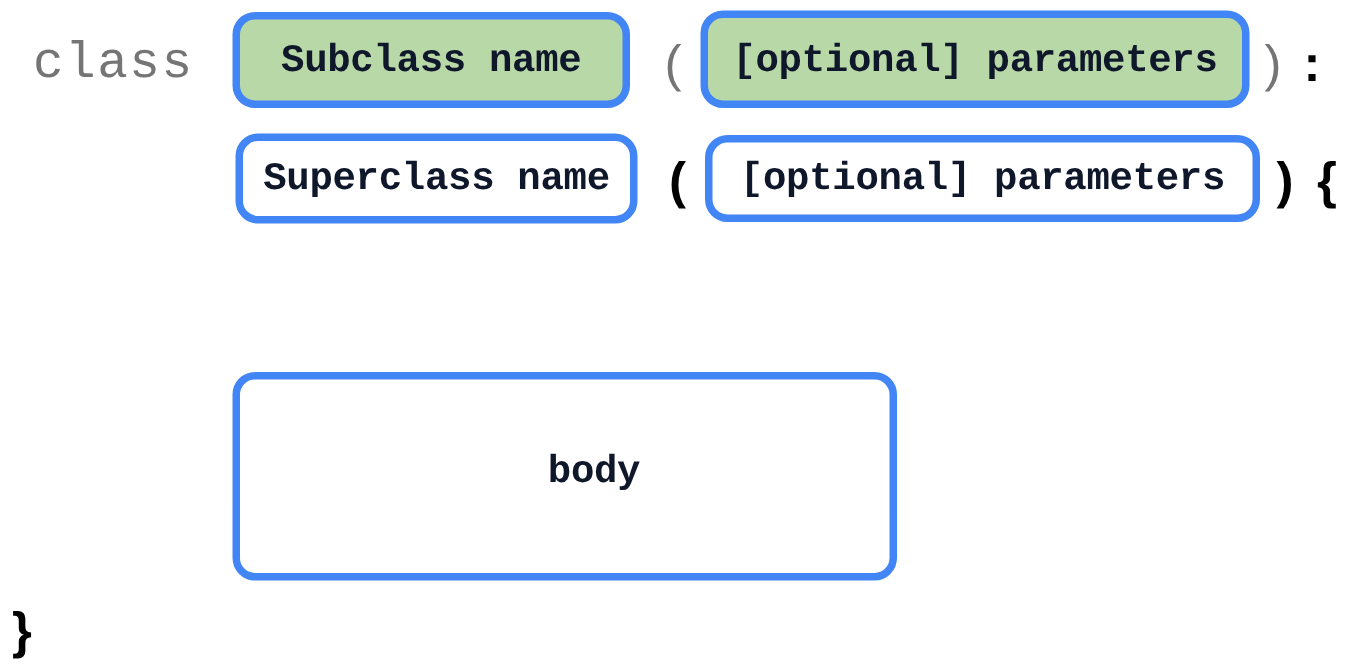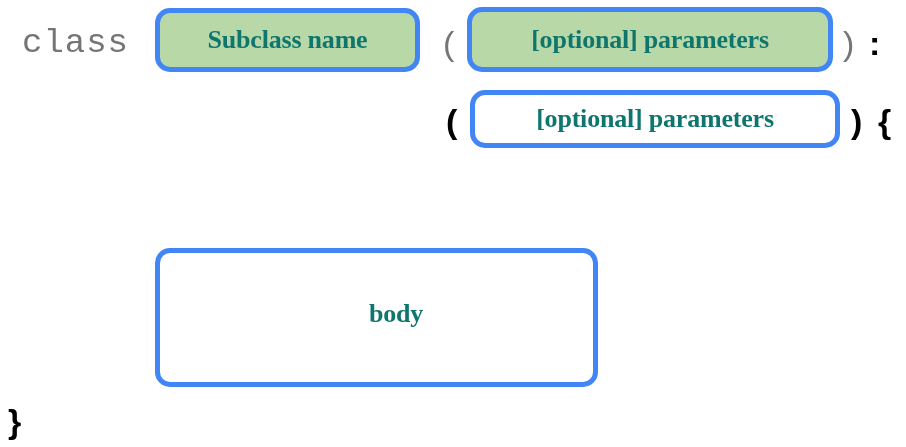--- a/index.html
+++ b/index.html
@@ -22,24 +22,24 @@
     box-sizing: border-box;
     border: 5px solid #4285f4;
     border-radius: 15px;
     background: #ffffff;
     display: flex;
     align-items: center;
     justify-content: center;
   }
   .box.green { background: #b9d8a7; }
   .box .box-label {
-    font-family: Liberation Serif, serif;
+    font-family: Liberation Mono, monospace;
     font-size: 26px;
     font-weight: 700;
-    color: #0f766e;
+    color: #0f172a;
     letter-spacing: -0.2px;
     white-space: nowrap;
     line-height: 1;
   }
 
   
   .kw {
     position: absolute;
     font-family: "Liberation Mono", "DejaVu Sans Mono", monospace;
     font-size: 34px;
@@ -94,20 +94,23 @@
   <span class="punct gray" id="paren-open-1">(</span>
 
   <div class="box green" id="params-box-1">
     <span class="box-label">[optional] parameters</span>
   </div>
 
   <span class="punct gray" id="paren-close-1">)</span>
 
   <span class="punct black" id="colon-1">:</span>
 
+  <div class="box" id="superclass-box">
+    <span class="box-label">Superclass name</span>
+  </div>
 
   <span class="punct black" id="paren-open-2">(</span>
 
   <div class="box" id="params-box-2">
     <span class="box-label">[optional] parameters</span>
   </div>
 
   <span class="punct black" id="paren-close-2">)</span>
 
   <span class="punct black" id="brace-open-2">{</span>

